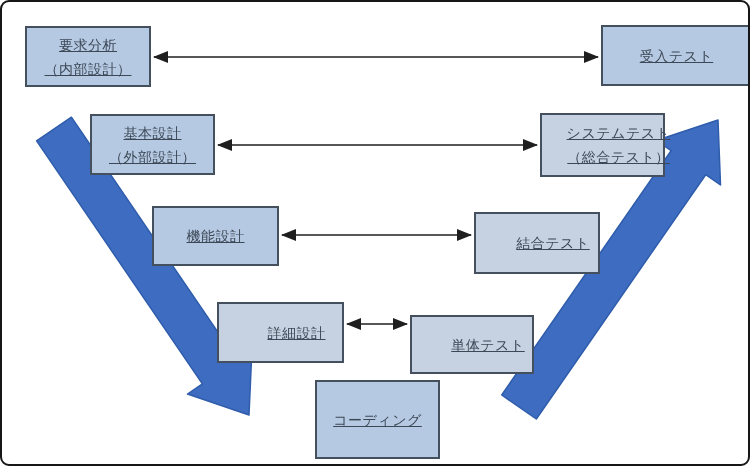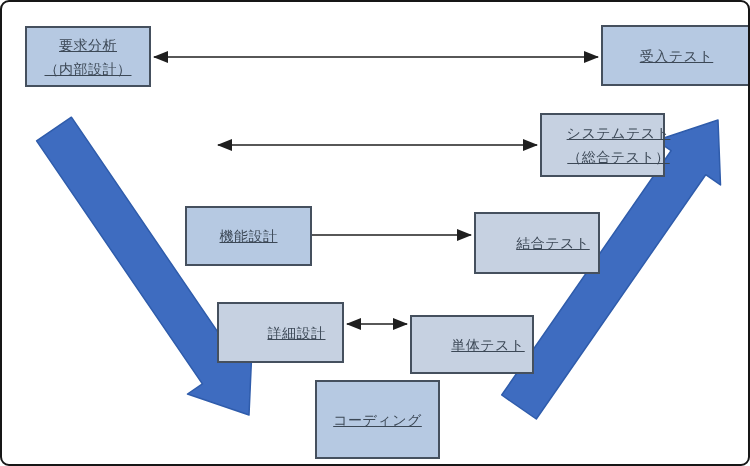--- a/index.html
+++ b/index.html
@@ -57,21 +57,21 @@
     display: block;
     line-height: 24px;
     white-space: nowrap;
     text-decoration: underline;
   }
   
   .b-req   { left: 23px;  top: 24px;  width: 126px; height: 61px; }
   .b-acc   { left: 599px; top: 23px;  width: 151px; height: 61px; }
   .b-basic { left: 88px;  top: 112px; width: 125px; height: 61px; }
   .b-sys   { left: 538px; top: 111px; width: 125px; height: 64px; }
-  .b-func  { left: 150px; top: 204px; width: 127px; height: 60px; margin-left: 33px; }
+  .b-func  { left: 150px; top: 204px; width: 127px; height: 60px; }
   .b-integ { left: 472px; top: 210px; width: 126px; height: 62px; text-align: center; }
   .b-det   { left: 215px; top: 292px; width: 127px; height: 61px; margin-top: 8px; }
   .b-unit  { left: 408px; top: 293px; width: 124px; height: 59px; margin-top: 20px; }
   .b-code  { left: 313px; top: 378px; width: 125px; height: 79px; }
 </style>
 </head>
 <body>
 
 <div class="frame">
 
@@ -93,20 +93,24 @@
 
   <div class="phase-box b-req">
     <span class="phase-line">要求分析</span>
     <span class="phase-line">（内部設計）</span>
   </div>
 
   <div class="phase-box b-acc">
     <span class="phase-line">受入テスト</span>
   </div>
 
+  <div class="phase-box b-basic">
+    <span class="phase-line">基本設計</span>
+    <span class="phase-line">（外部設計）</span>
+  </div>
 
   <div class="phase-box alt b-sys">
     <span class="phase-line">システムテスト</span>
     <span class="phase-line">（総合テスト）</span>
   </div>
 
   <div class="phase-box b-func">
     <span class="phase-line">機能設計</span>
     <span class="phase-line"></span>
   </div>

